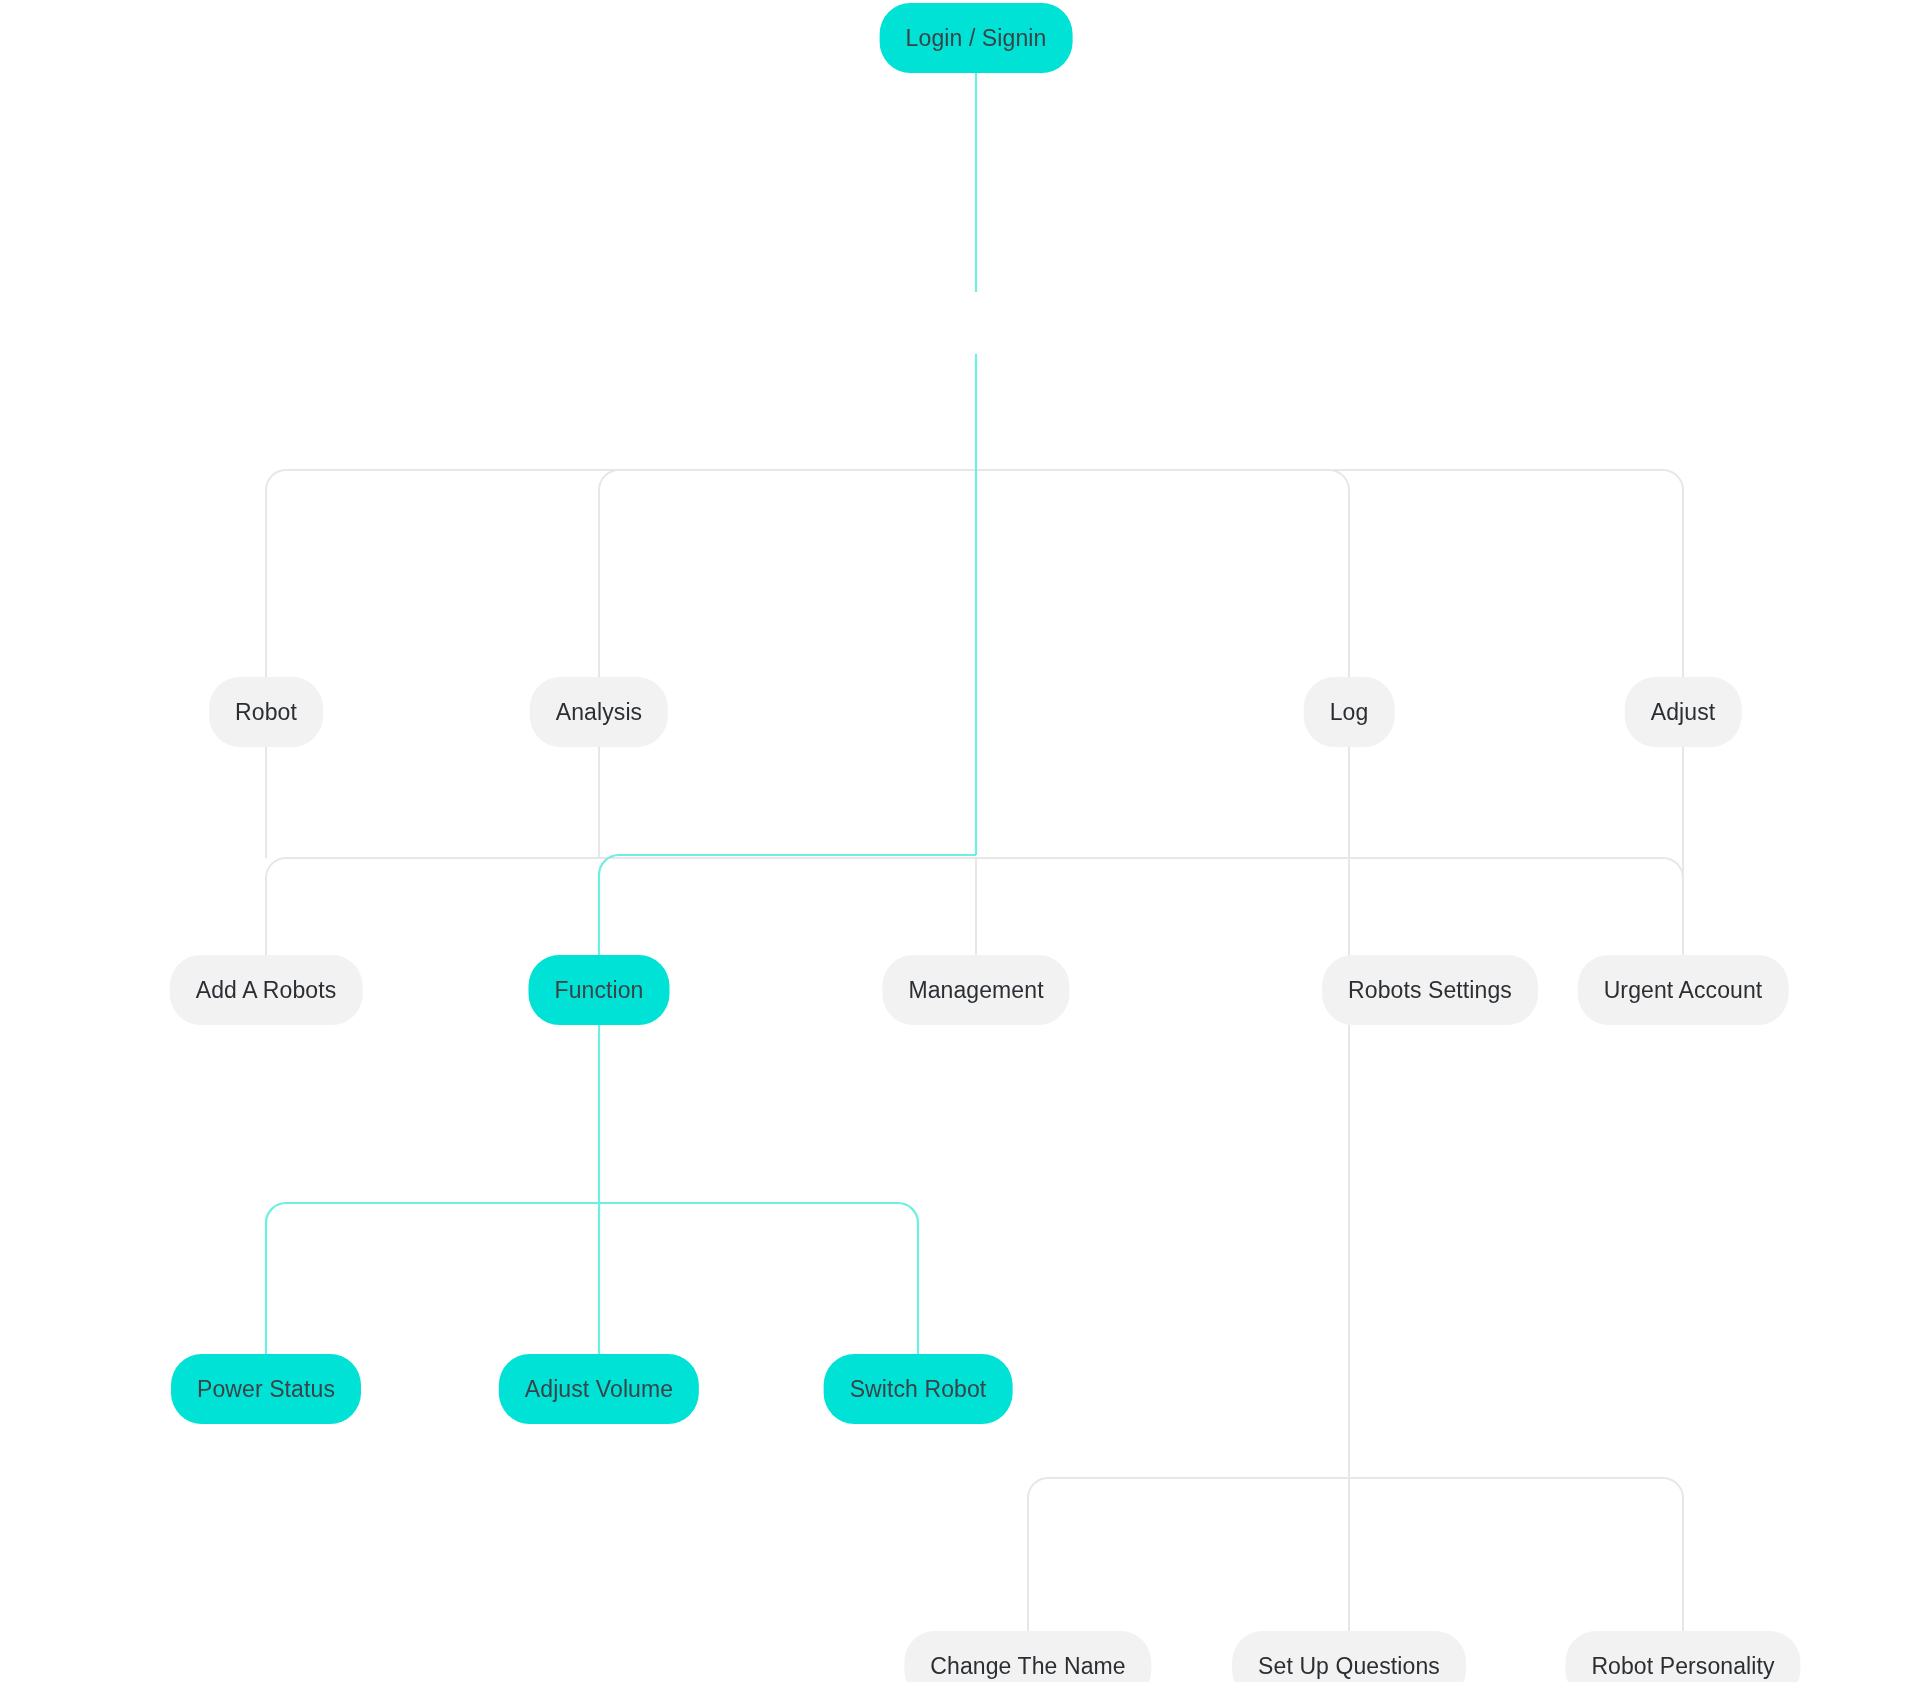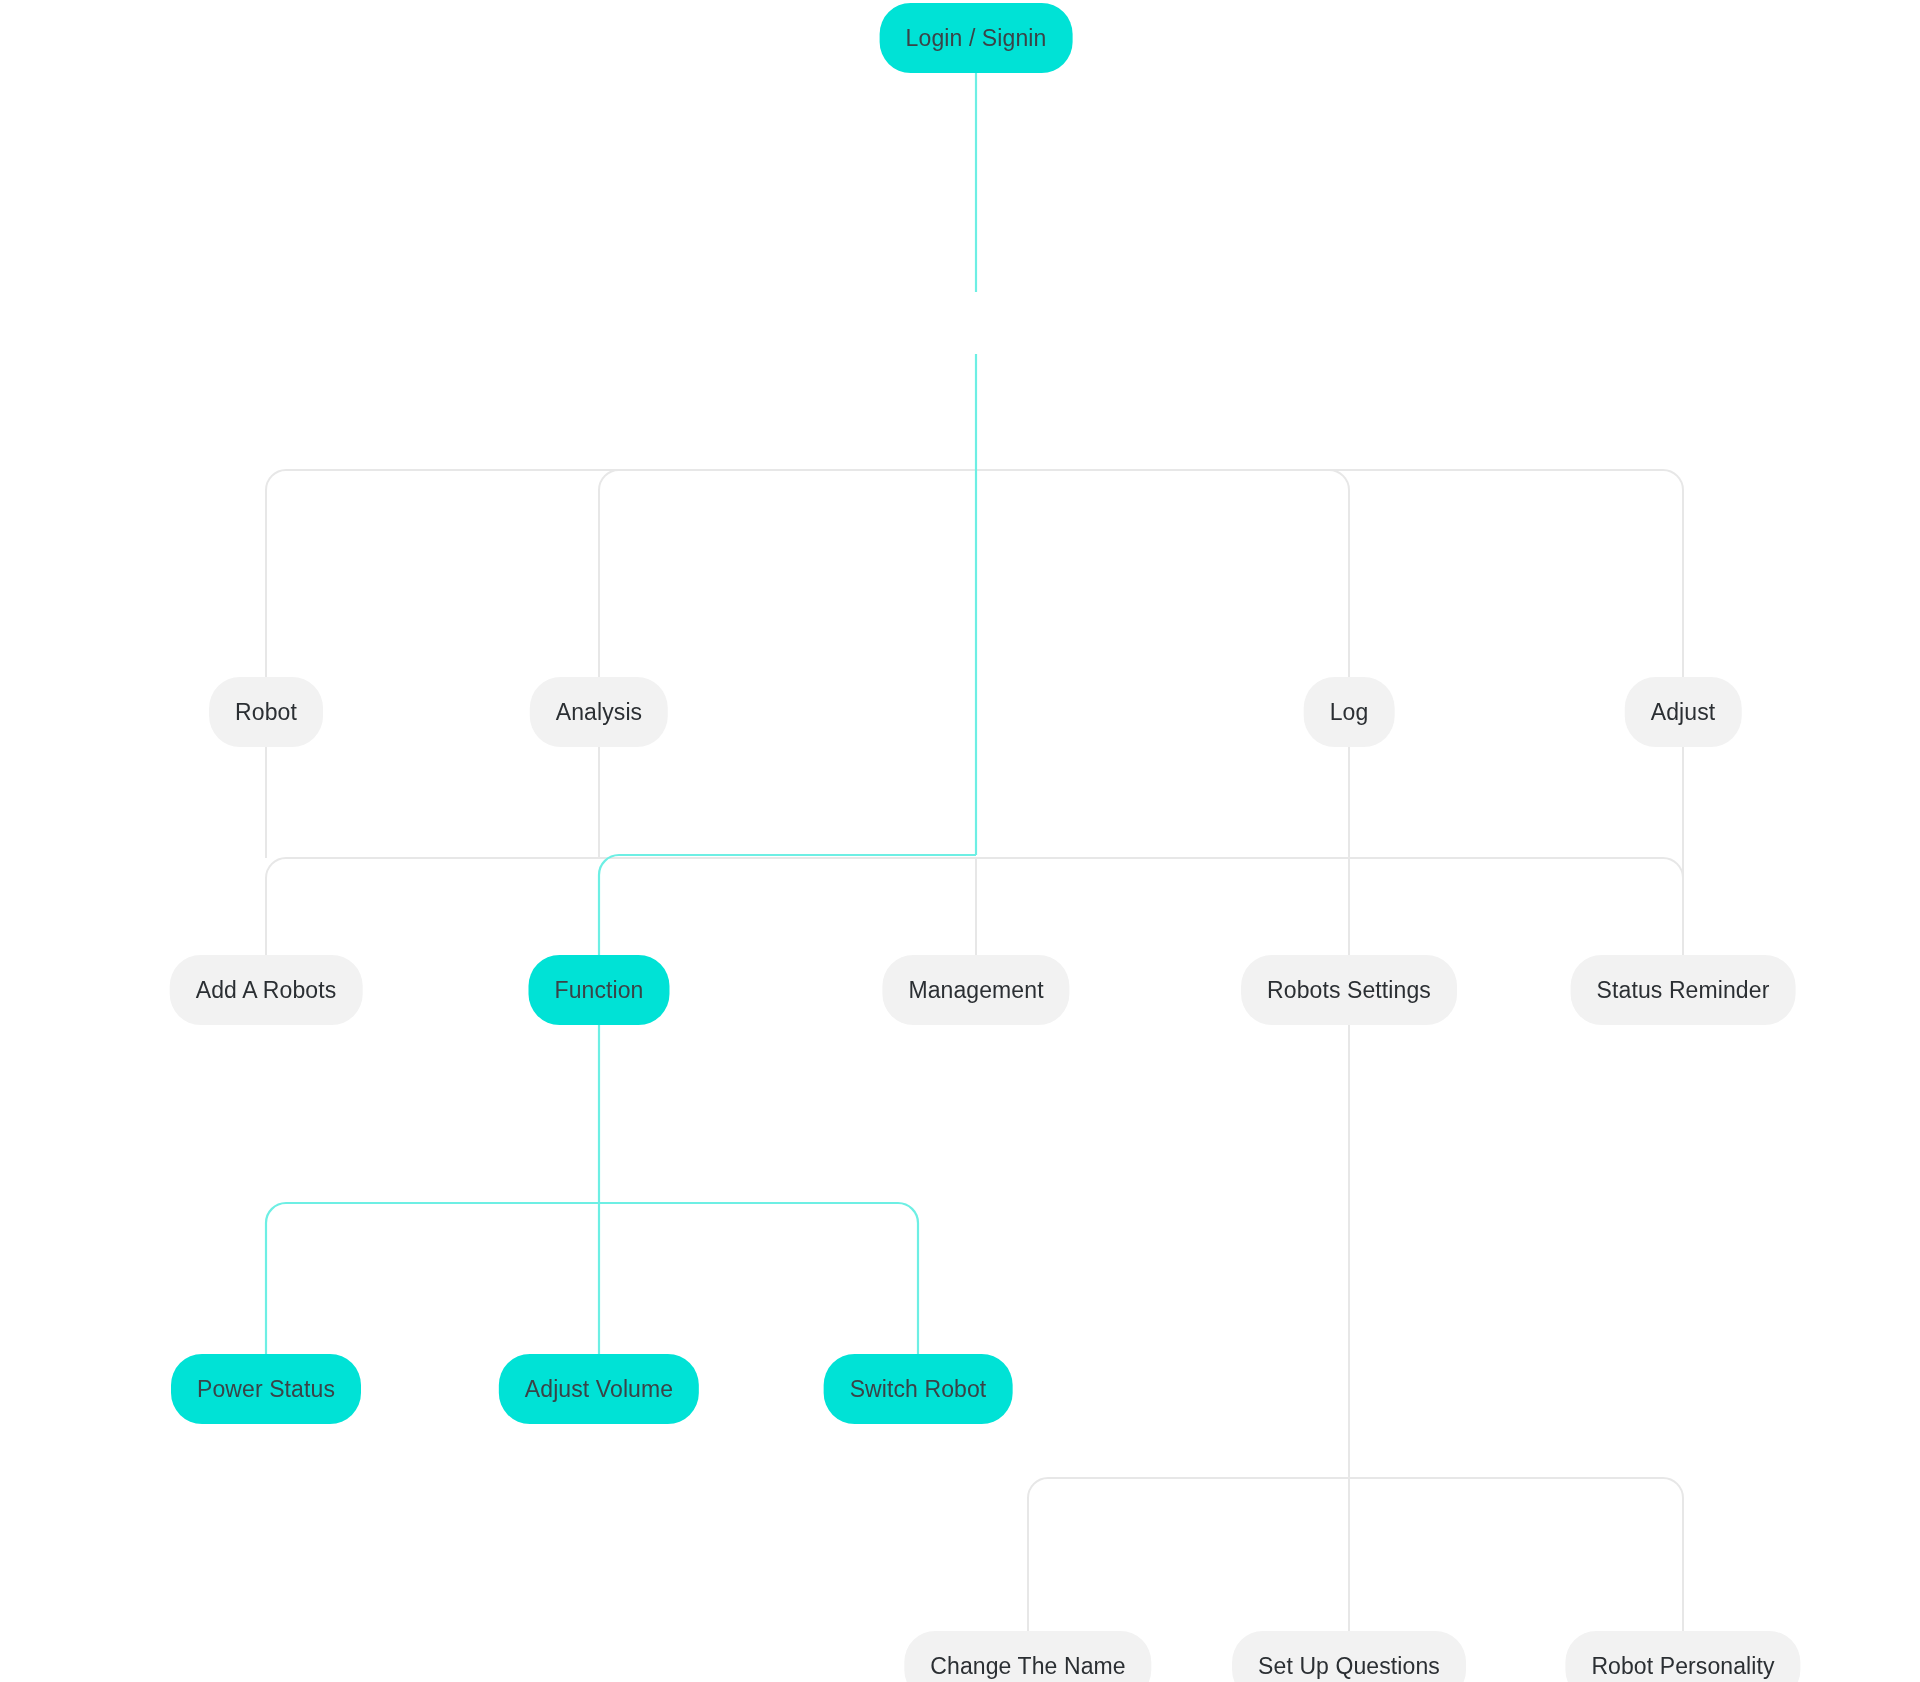--- a/index.html
+++ b/index.html
@@ -102,23 +102,23 @@
   <div class="node plain" style="left:1349px; top:712px;text-align:center;">Log</div>
 
   <div class="node plain" style="left:1683px; top:712px;">Adjust</div>
 
   <div class="node plain" style="left:266px; top:990px;">Add A Robots</div>
 
   <div class="node accent" style="left:599px; top:990px;">Function</div>
 
   <div class="node plain" style="left:976px; top:990px;">Management</div>
 
-  <div class="node plain" style="left:1349px; top:990px;text-align:right;">Robots Settings</div>
+  <div class="node plain" style="left:1430px; top:990px;text-align:right;">Robots Settings</div>
 
-  <div class="node plain" style="left:1683px; top:990px;">Status Reminder</div>
+  <div class="node plain" style="left:1683px; top:990px;">Urgent Account</div>
 
   <div class="node accent" style="left:266px; top:1389px;">Power Status</div>
 
   <div class="node accent" style="left:599px; top:1389px;">Adjust Volume</div>
 
   <div class="node accent" style="left:918px; top:1389px;">Switch Robot</div>
 
   <div class="node plain" style="left:1028px; top:1666px;">Change The Name</div>
 
   <div class="node plain" style="left:1349px; top:1666px;">Set Up Questions</div>

